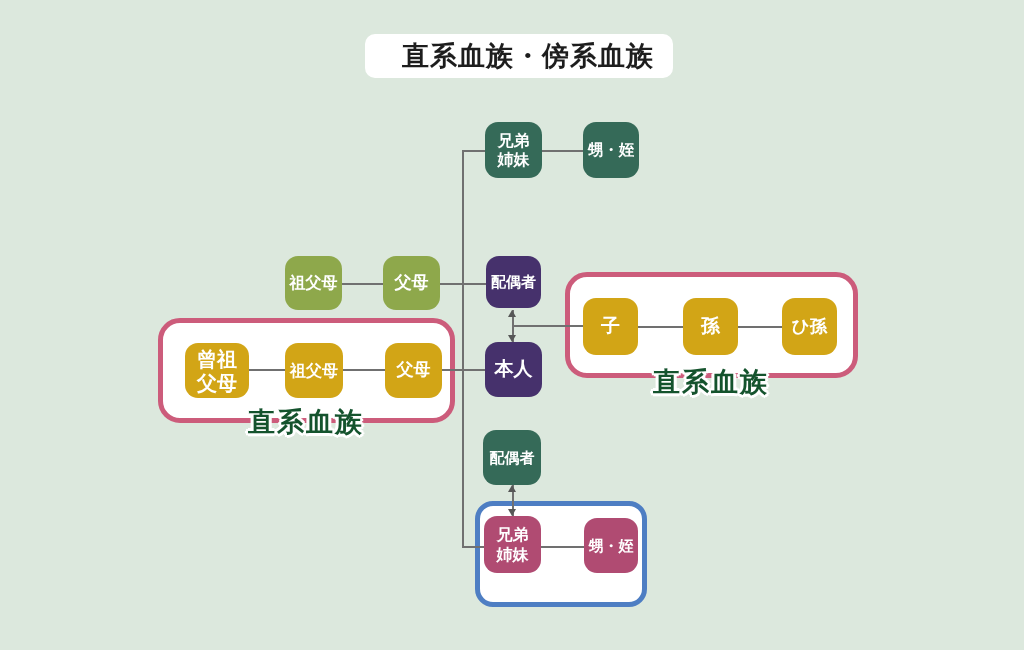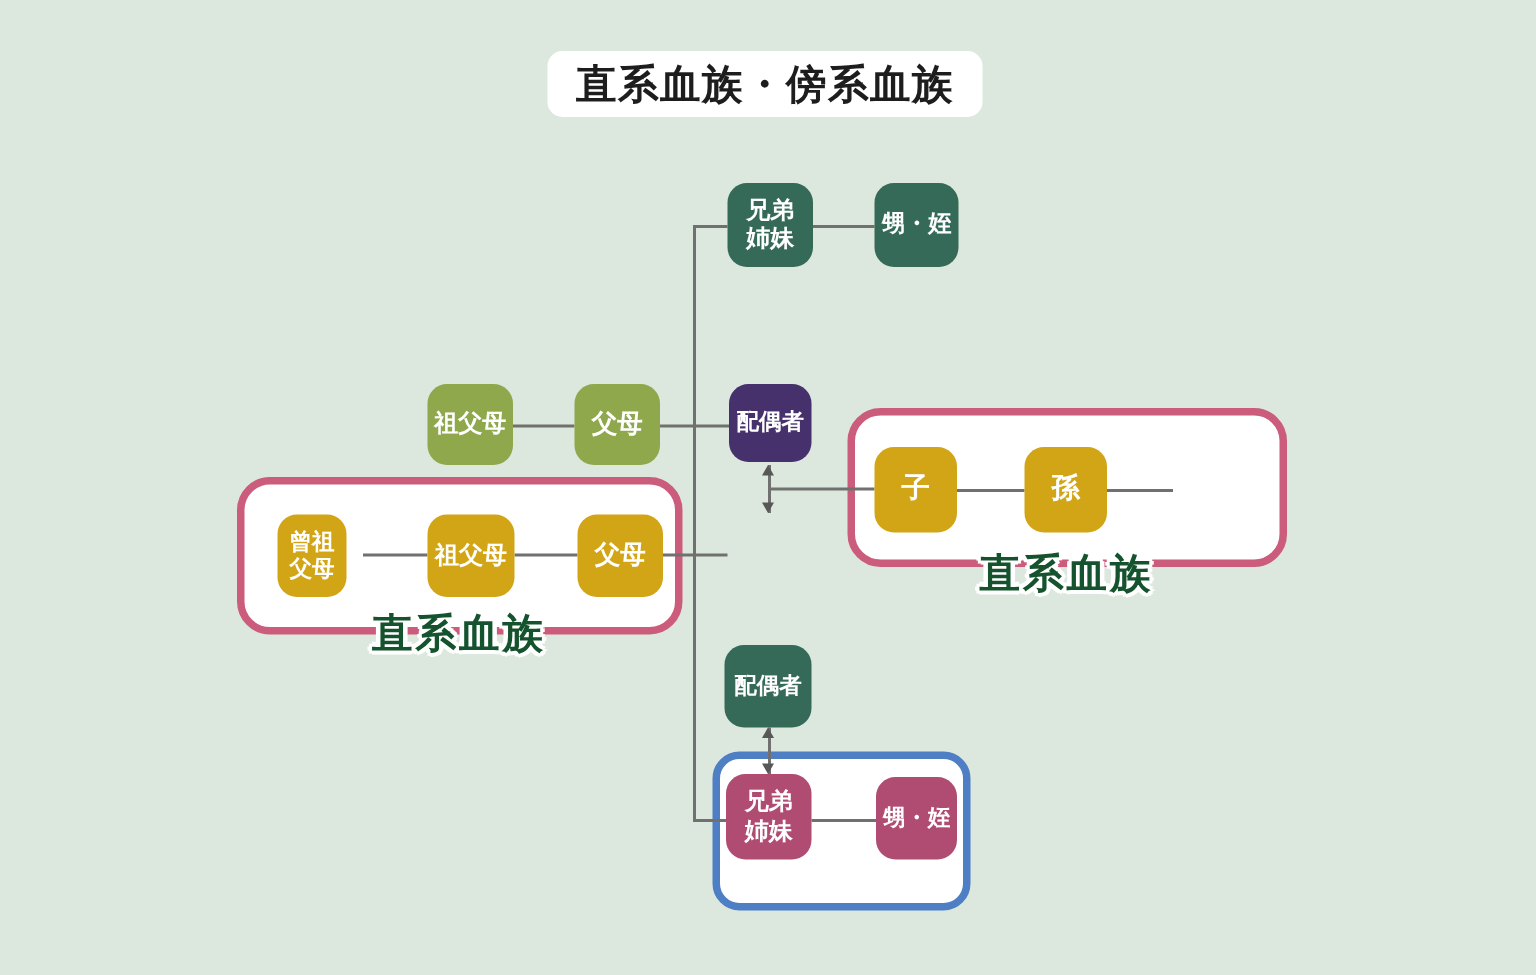--- a/index.html
+++ b/index.html
@@ -9,20 +9,21 @@
     background:#dce8dd;
     font-family:"Liberation Sans", sans-serif;
     overflow:hidden;
   }
   
   .title-box{
     position:absolute;left:365px;top:34px;width:290px;height:44px;
     background:#ffffff;border-radius:10px;
     display:flex;align-items:center;justify-content:center;
     z-index:5;
+    padding-left:18px;
   }
   .title-box span{
     font-size:27px;font-weight:bold;color:#1d1d1d;letter-spacing:1px;
   }
   
   .group{position:absolute;background:#ffffff;box-sizing:border-box;z-index:1;}
   .group.pink{border:5px solid #cc5c7b;border-radius:22px;}
   .group.blue{border:5px solid #4e7ec3;border-radius:18px;}
   .g-left{left:158px;top:318px;width:297px;height:105px;}
   .g-right{left:565px;top:272px;width:293px;height:106px;}
@@ -56,21 +57,21 @@
   .purple{background:#46316c;}
   .olive{background:#8ea84b;}
   .yellow{background:#d2a516;}
   .pinknode{background:#b04b72;}
   .n-sibling-top{left:485px;top:122px;width:57px;height:56px;font-size:16px;}
   .n-nephew-top{left:583px;top:122px;width:56px;height:56px;font-size:15.5px;}
   .n-gp-olive{left:285px;top:256px;width:57px;height:54px;font-size:16px;}
   .n-p-olive{left:383px;top:256px;width:57px;height:54px;font-size:17px;}
   .n-spouse-top{left:486px;top:256px;width:55px;height:52px;font-size:15px;}
   .n-self{left:485px;top:342px;width:57px;height:55px;font-size:19px;}
-  .n-ggp{left:185px;top:343px;width:46px;height:55px;font-size:15px;}
+  .n-ggp{left:185px;top:343px;width:64px;height:55px;font-size:20px;}
   .n-gp-yellow{left:285px;top:343px;width:58px;height:55px;font-size:16px;}
   .n-p-yellow{left:385px;top:343px;width:57px;height:55px;font-size:17px;}
   .n-child{left:583px;top:298px;width:55px;height:57px;font-size:19px;}
   .n-grandchild{left:683px;top:298px;width:55px;height:57px;font-size:19px;}
   .n-ggc{left:782px;top:298px;width:55px;height:57px;font-size:17.5px;}
   .n-spouse-bottom{left:483px;top:430px;width:58px;height:55px;font-size:15px;}
   .n-sibling-bottom{left:484px;top:516px;width:57px;height:57px;font-size:16px;}
   .n-nephew-bottom{left:584px;top:518px;width:54px;height:55px;font-size:15px;}
 </style>
 </head>
@@ -106,26 +107,28 @@
   <div class="arr down" style="left:508px;top:335px;"></div>
   <div class="arr up" style="left:508px;top:485px;"></div>
   <div class="arr down" style="left:508px;top:509px;"></div>
 
   <div class="node teal n-sibling-top">兄弟
 姉妹</div>
   <div class="node teal n-nephew-top">甥・姪</div>
   <div class="node olive n-gp-olive">祖父母</div>
   <div class="node olive n-p-olive">父母</div>
   <div class="node purple n-spouse-top">配偶者</div>
+  <div class="node purple n-self">本人</div>
   <div class="node yellow n-ggp">曾祖
 父母</div>
   <div class="node yellow n-gp-yellow">祖父母</div>
   <div class="node yellow n-p-yellow">父母</div>
   <div class="node yellow n-child">子</div>
   <div class="node yellow n-grandchild">孫</div>
+  <div class="node yellow n-ggc">ひ孫</div>
   <div class="node teal n-spouse-bottom">配偶者</div>
   <div class="node pinknode n-sibling-bottom">兄弟
 姉妹</div>
   <div class="node pinknode n-nephew-bottom">甥・姪</div>
 
   <div class="group-label gl-pink gl-left">直系血族</div>
   <div class="group-label gl-pink gl-right">直系血族</div>
 
 </div>
 

